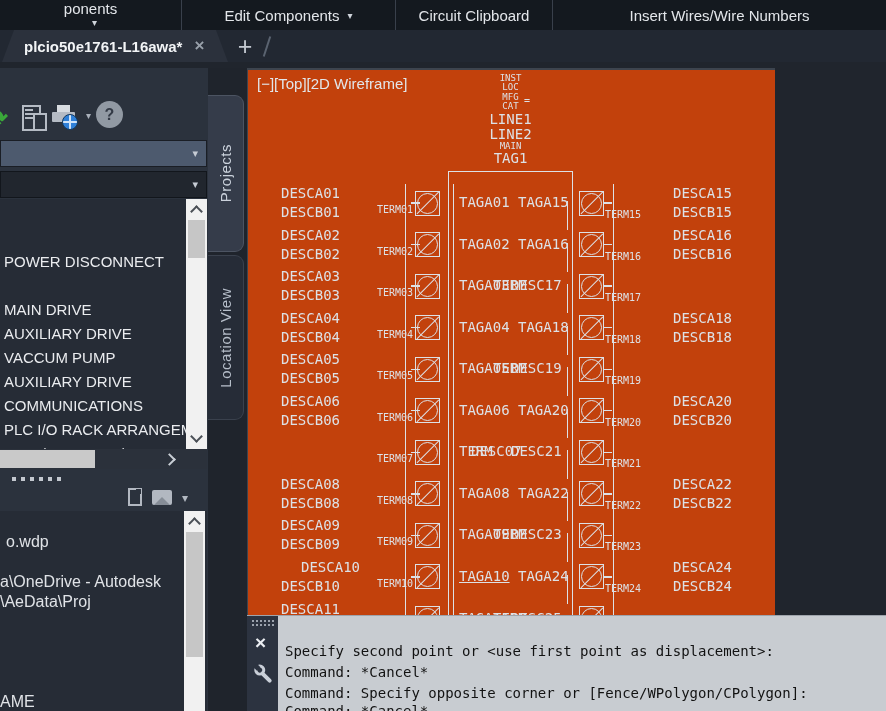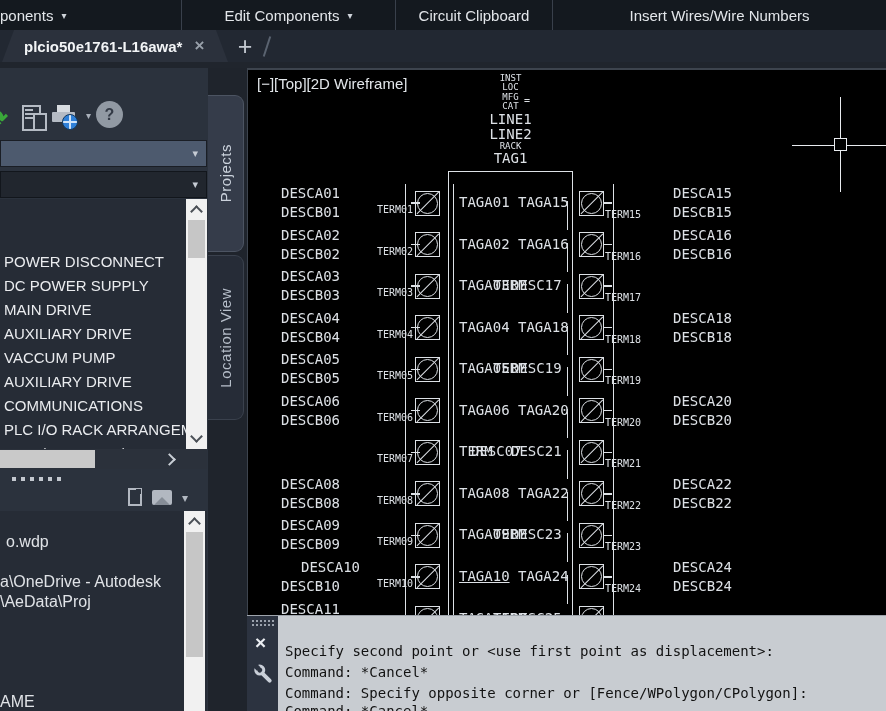--- a/index.html
+++ b/index.html
@@ -73,21 +73,21 @@
   
   #side-strip{position:absolute;left:208px;top:68px;width:39px;height:643px;background:#1f242c;}
   .side-tab{position:absolute;left:0;width:36px;box-sizing:border-box;border:1px solid #4c5462;border-left:none;
       border-radius:0 9px 9px 0;display:flex;align-items:center;justify-content:center;}
   .side-tab .vtxt{writing-mode:vertical-rl;transform:rotate(180deg);font-size:15px;letter-spacing:.5px;}
   #tab-projects{top:27px;height:157px;background:#353c4a;}
   #tab-projects .vtxt{color:#cbd2dc;}
   #tab-location{top:187px;height:165px;background:#262c37;border-color:#3a414d;}
   #tab-location .vtxt{color:#b6bec9;}
   
-  #canvas{position:absolute;left:247px;top:68px;width:639px;height:547px;background:#000000;
+  #canvas{position:absolute;left:247px;top:68px;width:528px;height:547px;background:#c2410c;
       border-top:2px solid #3d444e;border-left:1px solid #3d444e;box-sizing:border-box;overflow:hidden;}
   .cad{font-family:"DejaVu Sans Mono","Liberation Mono",monospace;color:#dde1e6;position:absolute;white-space:pre;}
   .cad14{font-size:14px;line-height:15px;}
   .cad10{font-size:10px;line-height:11px;}
   .cad9{font-size:9px;line-height:9px;}
   .vl{position:absolute;width:1.4px;background:#dde1e6;}
   #vp-label{position:absolute;left:9px;top:5px;color:#e2e6ea;font-size:15px;}
   #plc-rect{position:absolute;left:200px;top:101px;width:125px;height:460px;border:1.5px solid #dde1e6;box-sizing:border-box;}
   #plc-header{position:absolute;left:200px;top:0;width:125px;}
   #plc-header .ph{position:absolute;width:100%;text-align:center;}
@@ -109,21 +109,21 @@
   #wrench .handle{position:absolute;left:7px;top:6px;width:4px;height:13px;background:#c9cfd8;border-radius:2px;}
   #wrench .head{position:absolute;left:4px;top:-3px;width:11px;height:11px;border-radius:50%;border:3px solid #c9cfd8;box-sizing:border-box;}
   #wrench .notch{position:absolute;left:7px;top:-4px;width:5px;height:5px;background:#2c3340;}
   .cmd-line{position:absolute;left:38px;font-family:"DejaVu Sans Mono","Liberation Mono",monospace;
       font-size:14px;color:#121212;white-space:pre;}
 </style>
 </head>
 <body>
 
 <div id="menubar">
-    <div class="menu-item first" style="width: 182px;">
+    <div class="menu-item first" style="width: 182px; flex-direction: column;">
       <div class="menu-label">ponents</div>
       <div class="menu-caret">▾</div>
     </div>
     <div class="menu-item" style="width: 214px;">
       <div class="menu-label">Edit Components</div>
       <div class="menu-caret">▾</div>
     </div>
     <div class="menu-item" style="width: 157px; align-items: center;">
       <div class="menu-label">Circuit Clipboard</div>
     </div>
@@ -158,21 +158,20 @@
 
   <div class="dropdown" id="dd1">
     <span class="dd-caret">▾</span>
   </div>
   <div class="dropdown" id="dd2">
     <span class="dd-caret">▾</span>
   </div>
 
   <div id="project-list">
       <div class="list-item" style="top: 51px;">POWER DISCONNECT</div>
-      <div class="list-item" style="top: 75px;">DC POWER SUPPLY</div>
       <div class="list-item" style="top: 99px;">MAIN DRIVE</div>
       <div class="list-item" style="top: 123px;">AUXILIARY DRIVE</div>
       <div class="list-item" style="top: 147px;">VACCUM PUMP</div>
       <div class="list-item" style="top: 171px;">AUXILIARY DRIVE</div>
       <div class="list-item" style="top: 195px;">COMMUNICATIONS</div>
       <div class="list-item" style="top: 219px;">PLC I/O RACK ARRANGEME</div>
       <div class="list-item" style="top: 243px;">PLC I/O RACK 1 / SLOT 1, A</div>
     </div>
 
   <div class="sb-v" id="list-sb">
@@ -225,21 +224,21 @@
 <div id="canvas">
   <div id="vp-label">[−][Top][2D Wireframe]</div>
 
   <div id="plc-header">
     <div class="ph cad cad9" style="top:4px;">INST</div>
     <div class="ph cad cad9" style="top:13px;">LOC</div>
     <div class="ph cad cad9" style="top:23px;">MFG</div>
     <div class="ph cad cad9" style="top:32px;">CAT</div>
     <div class="ph cad cad14" style="top:42px;">LINE1</div>
     <div class="ph cad cad14" style="top:57px;">LINE2</div>
-    <div class="ph cad cad9" style="top:72px;">RACK</div>
+    <div class="ph cad cad9" style="top:72px;">MAIN</div>
     <div class="ph cad cad14" style="top:81px;">TAG1</div>
   </div>
   <div class="cad cad10" style="left:276px;top:25px;">=</div>
 
   <div id="plc-rect"></div>
   <div class="vl" style="left:205px;top:114px;height:445px;"></div>
   <div class="vl" style="left:157px;top:114px;height:445px;"></div>
   <div class="vl" style="left:365px;top:114px;height:445px;"></div>
 
   <div id="rows-layer">

